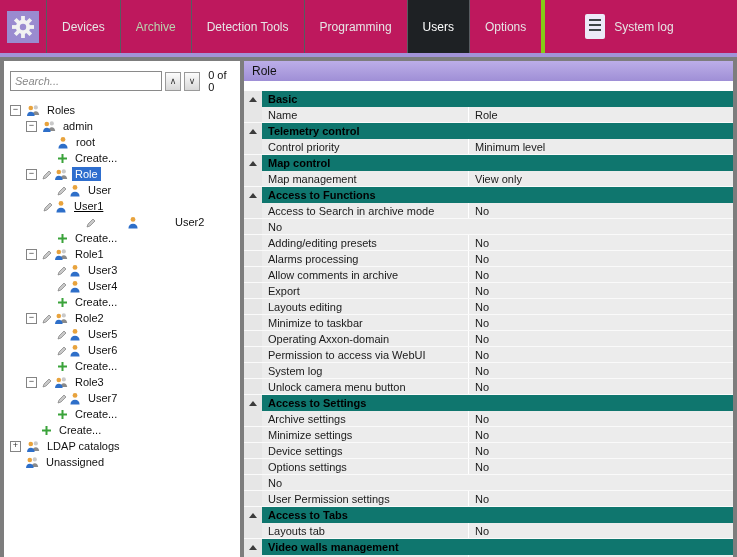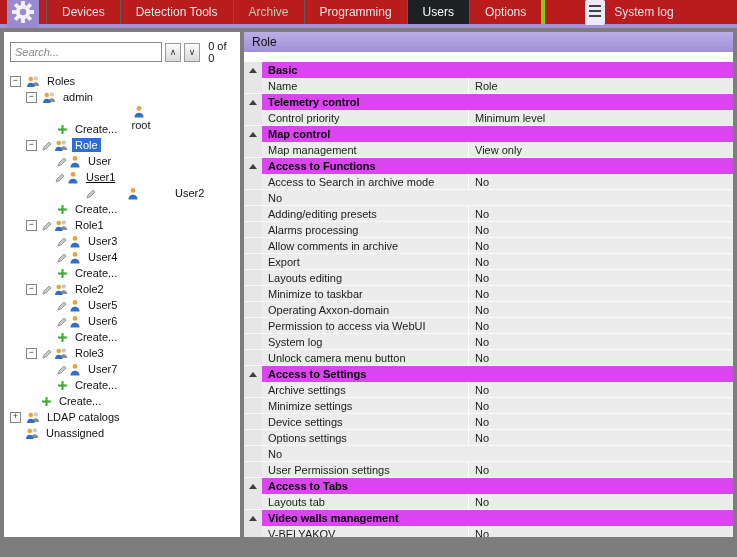--- a/index.html
+++ b/index.html
@@ -2,21 +2,21 @@
 <html><head>
 <meta charset="utf-8">
 <style>
   html,body{margin:0;padding:0;}
   body{
     width:737px;height:557px;overflow:hidden;
     font-family:"Liberation Sans",sans-serif;
     background:#7d7d7d;
   }
   
-  .topbar{height:24px;background:#b91c1c;display:flex;align-items:stretch;}
+  .topbar{height:53px;background:#be185d;display:flex;align-items:stretch;}
   .gear-tab{width:46px;display:flex;align-items:center;justify-content:center;cursor:default;}
   .gear-btn{width:32px;height:32px;background:#9a8bd0;display:flex;align-items:center;justify-content:center;}
   .tabs{display:flex;align-items:stretch;}
   .tab{padding:0 15px;display:flex;align-items:center;color:#e6e6e6;font-size:12px;
        border-left:1px solid #575c60;cursor:default;white-space:nowrap;}
   .tab:last-child{border-right:4px solid #84cc16;}
   .tab.active{background:#1e2124;color:#ffffff;}
   .tab.highlight{color:#b9d3ae;}
   .syslog{margin-left:28px;display:flex;align-items:center;gap:9px;color:#e6e6e6;
           font-size:12px;padding:0 12px;cursor:default;}
@@ -41,21 +41,21 @@
   .spacer{width:15px;flex:none;}
   .ticon{margin-right:4px;display:flex;align-items:center;flex:none;}
   .pencil{margin-right:2px;flex:none;display:flex;align-items:center;}
   .tlabel{padding:1px 3px;color:#111;}
   .tlabel.selected{background:#2e6ece;color:#fff;}
   
   .right-panel{flex:1;background:#ffffff;overflow:hidden;display:flex;flex-direction:column;}
   .panel-title{height:20px;flex:none;background:linear-gradient(#bcaee8,#9f8fd6);
                font-size:12px;color:#111;line-height:20px;padding-left:8px;}
   .prop-grid{flex:1;overflow:hidden;padding-top:10px;font-size:11px;}
-  .cat-row{display:flex;height:16px;align-items:center;background:#d946ef;}
+  .cat-row{display:flex;height:16px;align-items:center;background:#0f766e;}
   .gutter{width:18px;flex:none;align-self:stretch;background:#e6e6e6;display:flex;
           align-items:center;justify-content:center;}
   .tri{width:0;height:0;border-left:4px solid transparent;border-right:4px solid transparent;
        border-bottom:5px solid #3c3c3c;}
   .cat-name{font-weight:bold;padding-left:6px;color:#000;}
   .prop-row{display:flex;height:15px;align-items:center;background:#ececec;border-bottom:1px solid #fafafa;}
   .prop-name{width:200px;flex:none;padding-left:6px;border-right:1px solid #ffffff;
              height:100%;display:flex;align-items:center;color:#1a1a1a;overflow:hidden;}
   .prop-value{flex:1;padding-left:6px;display:flex;align-items:center;height:100%;color:#1a1a1a;}
 </style>
@@ -72,22 +72,22 @@
           <rect x="-1.9" y="-11" width="3.8" height="22" transform="rotate(90)"></rect>
           <rect x="-1.9" y="-11" width="3.8" height="22" transform="rotate(135)"></rect>
           <circle r="7.2"></circle>
         </g>
         <circle r="3.2" fill="#9a8bd0"></circle>
       </svg>
     </span>
   </div>
   <div class="tabs" id="tabs">
       <div class="tab">Devices</div>
+      <div class="tab highlight">Archive</div>
       <div class="tab">Detection Tools</div>
-      <div class="tab highlight">Archive</div>
       <div class="tab">Programming</div>
       <div class="tab active">Users</div>
       <div class="tab">Options</div>
     </div>
   <div class="syslog">
     <span style="display:flex;">
       <svg width="20" height="25" viewBox="0 0 20 25">
         <rect x="0" y="0" width="20" height="25" rx="2" fill="#eceaf8"></rect>
         <rect x="4" y="5" width="12" height="2" fill="#3e4347"></rect>
         <rect x="4" y="10" width="12" height="2" fill="#3e4347"></rect>
@@ -126,21 +126,21 @@
           <span class="ticon">
             <svg width="14" height="13" viewBox="0 0 14 13">
               <circle cx="9.8" cy="3.4" r="2.1" fill="#c9c9c9"></circle>
               <path d="M6.4 11c.2-2.4 1.6-3.8 3.4-3.8s3.2 1.4 3.4 3.8z" fill="#8a8a8a"></path>
               <circle cx="4.8" cy="4" r="2.3" fill="#e8a33d"></circle>
               <path d="M1 12c0-2.7 1.7-4.2 3.8-4.2S8.6 9.3 8.6 12z" fill="#2e6fc9"></path>
             </svg>
           </span>
           <span class="tlabel">admin</span>
         </div>
-        <div class="tree-row" style="padding-left: 38px; flex-direction: column;">
+        <div class="tree-row" style="padding-left: 38px;">
           <span class="spacer"></span>
           <span class="ticon">
             <svg width="12" height="13" viewBox="0 0 12 13">
               <circle cx="6" cy="3.4" r="2.4" fill="#e8a33d"></circle>
               <path d="M1.4 12.4c0-2.9 2-4.6 4.6-4.6s4.6 1.7 4.6 4.6z" fill="#2e6fc9"></path>
             </svg>
           </span>
           <span class="tlabel">root</span>
         </div>
         <div class="tree-row" style="padding-left: 38px;">
@@ -177,21 +177,21 @@
             </svg>
           </span>
           <span class="ticon">
             <svg width="12" height="13" viewBox="0 0 12 13">
               <circle cx="6" cy="3.4" r="2.4" fill="#e8a33d"></circle>
               <path d="M1.4 12.4c0-2.9 2-4.6 4.6-4.6s4.6 1.7 4.6 4.6z" fill="#2e6fc9"></path>
             </svg>
           </span>
           <span class="tlabel">User</span>
         </div>
-        <div class="tree-row" style="padding-left: 36px; text-decoration: underline;">
+        <div class="tree-row" style="padding-left: 24px; text-decoration: underline;">
           <span class="spacer"></span>
           <span class="pencil">
             <svg width="10" height="11" viewBox="0 0 10 11">
               <path d="M1 10l1-3 5-5 2 2-5 5z" fill="#c9c9c9" stroke="#7d7d7d" stroke-width="0.7"></path>
             </svg>
           </span>
           <span class="ticon">
             <svg width="12" height="13" viewBox="0 0 12 13">
               <circle cx="6" cy="3.4" r="2.4" fill="#e8a33d"></circle>
               <path d="M1.4 12.4c0-2.9 2-4.6 4.6-4.6s4.6 1.7 4.6 4.6z" fill="#2e6fc9"></path>

